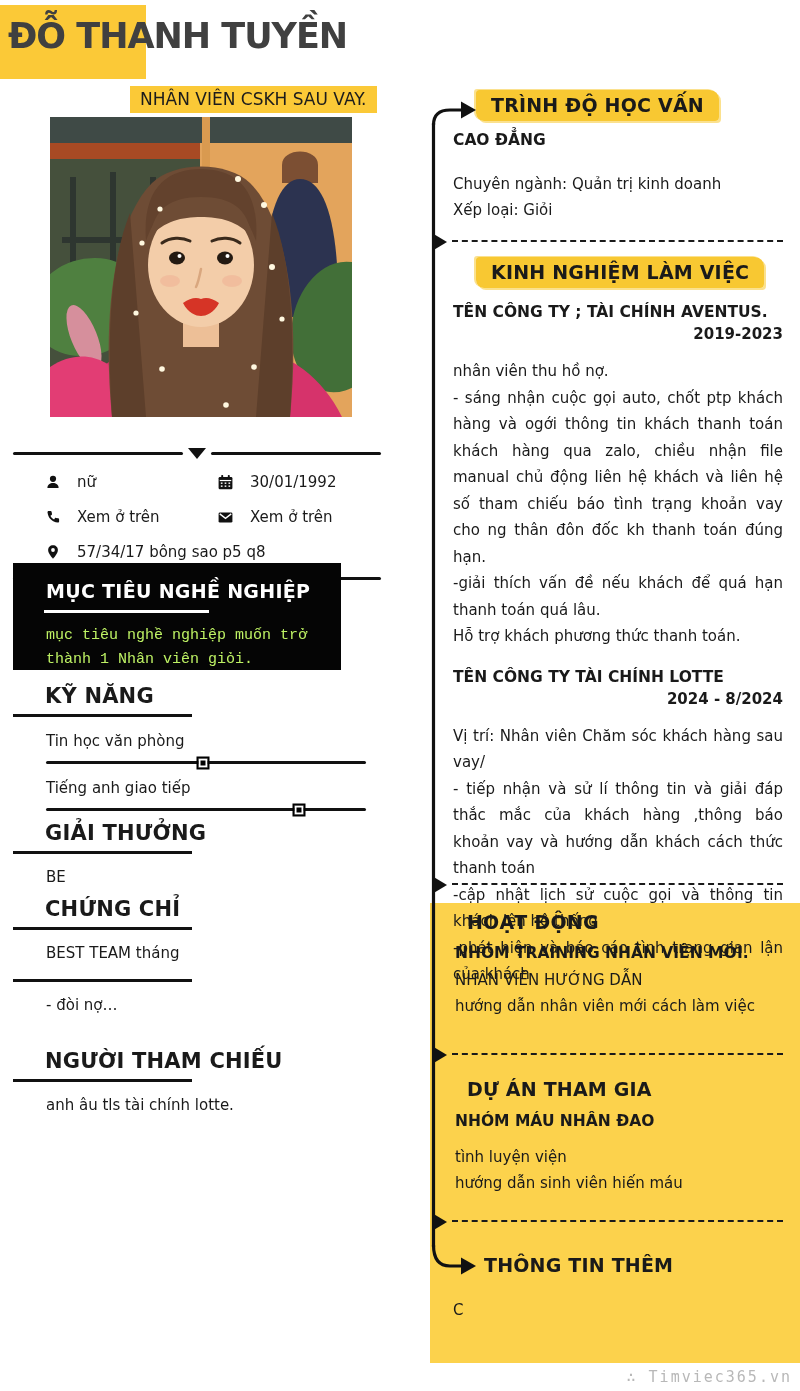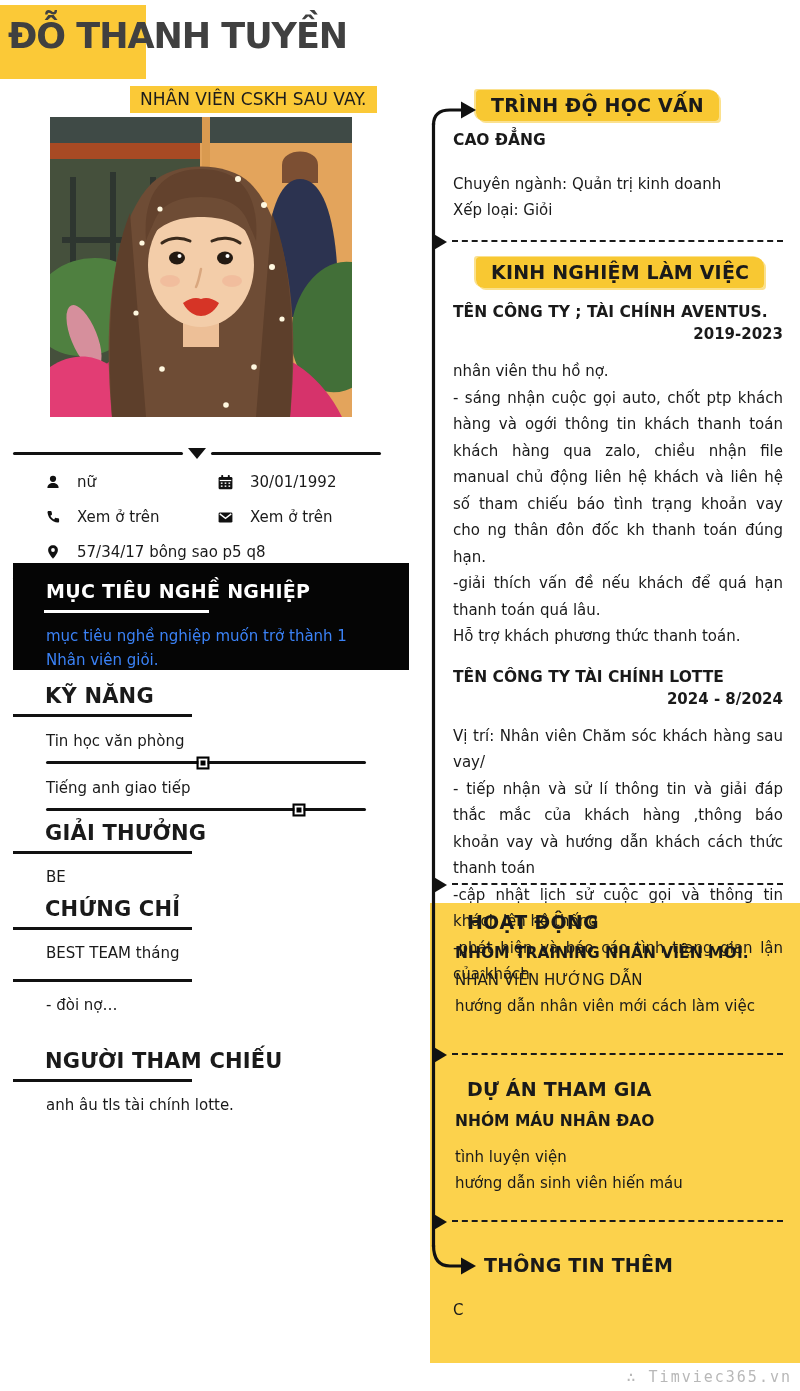--- a/index.html
+++ b/index.html
@@ -21,24 +21,24 @@
   .rule .seg { flex:1; height:3px; background:#111; border-radius:2px; }
   .tri-down { width:0; height:0; border-left:9px solid transparent; border-right:9px solid transparent; border-top:11px solid #111; }
   .tri-up   { width:0; height:0; border-left:9px solid transparent; border-right:9px solid transparent; border-bottom:11px solid #111; }
   .contact-rows { padding:14px 0 12px 32px; }
   .contact-grid { display:grid; grid-template-columns:172px 1fr; row-gap:17px; }
   .citem { display:flex; align-items:center; gap:16px; font-size:15px; }
   .citem svg { flex:0 0 auto; }
   .caddress { grid-column:1 / span 2; }
 
   
-  .objective { position:absolute; left:13px; top:563px; width:396px; height:107px; background:#050505; color:#fff; padding:17px 22px 0 33px; }
+  .objective { position:absolute; left:13px; top:563px; width:328px; height:107px; background:#050505; color:#fff; padding:17px 22px 0 33px; }
   .objective h2 { font-size:19px; font-weight:700; letter-spacing:.3px; }
   .objective .wline { width:165px; height:3px; background:#fff; margin:8px 0 11px -2px; }
-  .objective p { font-size:15px; line-height:24px; color:#3b82f6; }
+  .objective p { font-size:15px; line-height:24px; color:#bef264;font-family:Liberation Mono, monospace; }
 
   
   .lsec { position:absolute; left:13px; width:370px; }
   .lsec h2 { font-size:21px; font-weight:700; padding-left:32px; letter-spacing:.2px; white-space:nowrap; }
   .lsec .bline { width:179px; height:3px; background:#111; margin-top:6px; }
   .lsec p { font-size:15px; padding-left:33px; margin-top:14px; }
 
   
   .skill-label { font-size:15px; padding-left:33px; margin-top:15px; }
   .skill-track { position:relative; margin:11px 0 2px 33px; width:320px; height:3px; background:#111; border-radius:2px; }

